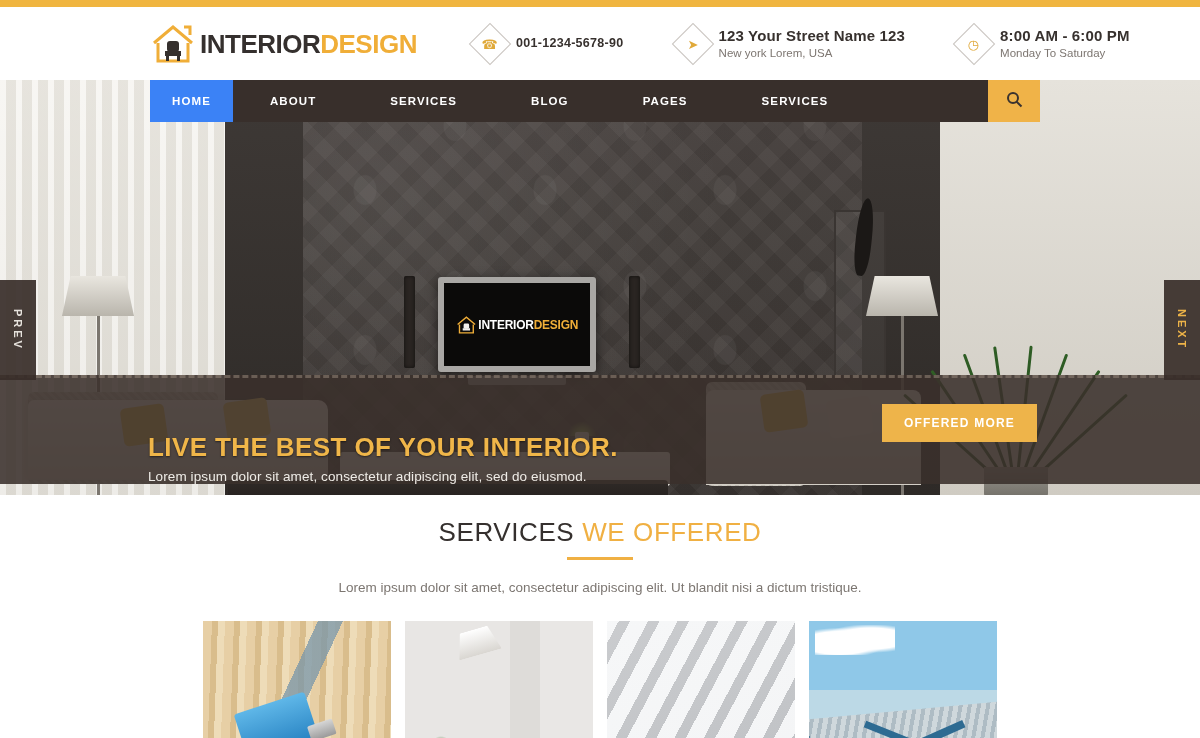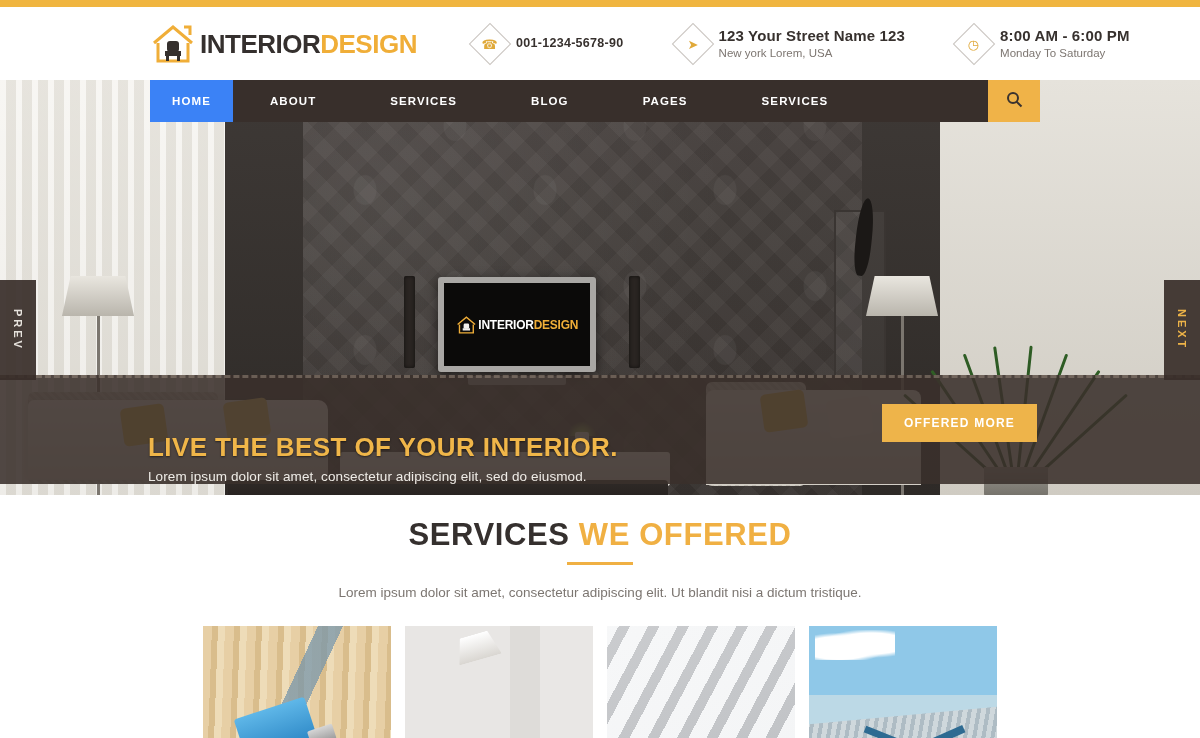--- a/index.html
+++ b/index.html
@@ -178,21 +178,21 @@
   .navarrow span {
     writing-mode:vertical-rl; font-size:11px; font-weight:bold; letter-spacing:3px;
   }
   .prev-arrow { left:0; }
   .prev-arrow span { color:#e6e2dc; }
   .next-arrow { right:0; }
   .next-arrow span { color:#edb348; }
 
   
   .services { width:100%; background:#ffffff; padding-top:22px; text-align:center; }
-  .svc-title { font-size:31px; font-weight:bold; letter-spacing:.6px; }
+  .svc-title { font-size:26px; font-weight:normal; letter-spacing:.6px; }
   .svc-title .d { color:#35302e; }
   .svc-title .l { color:#f0b043; }
   .svc-rule { width:66px; height:3px; background:#f0b043; margin:9px auto 0; }
   .svc-sub { margin-top:20px; font-size:13.5px; color:#7c7671; }
 
   .svc-grid {
     margin-top:26px; display:flex; justify-content:center; gap:14px;
   }
   .svc-card { width:188px; height:133px; overflow:hidden; }
 

